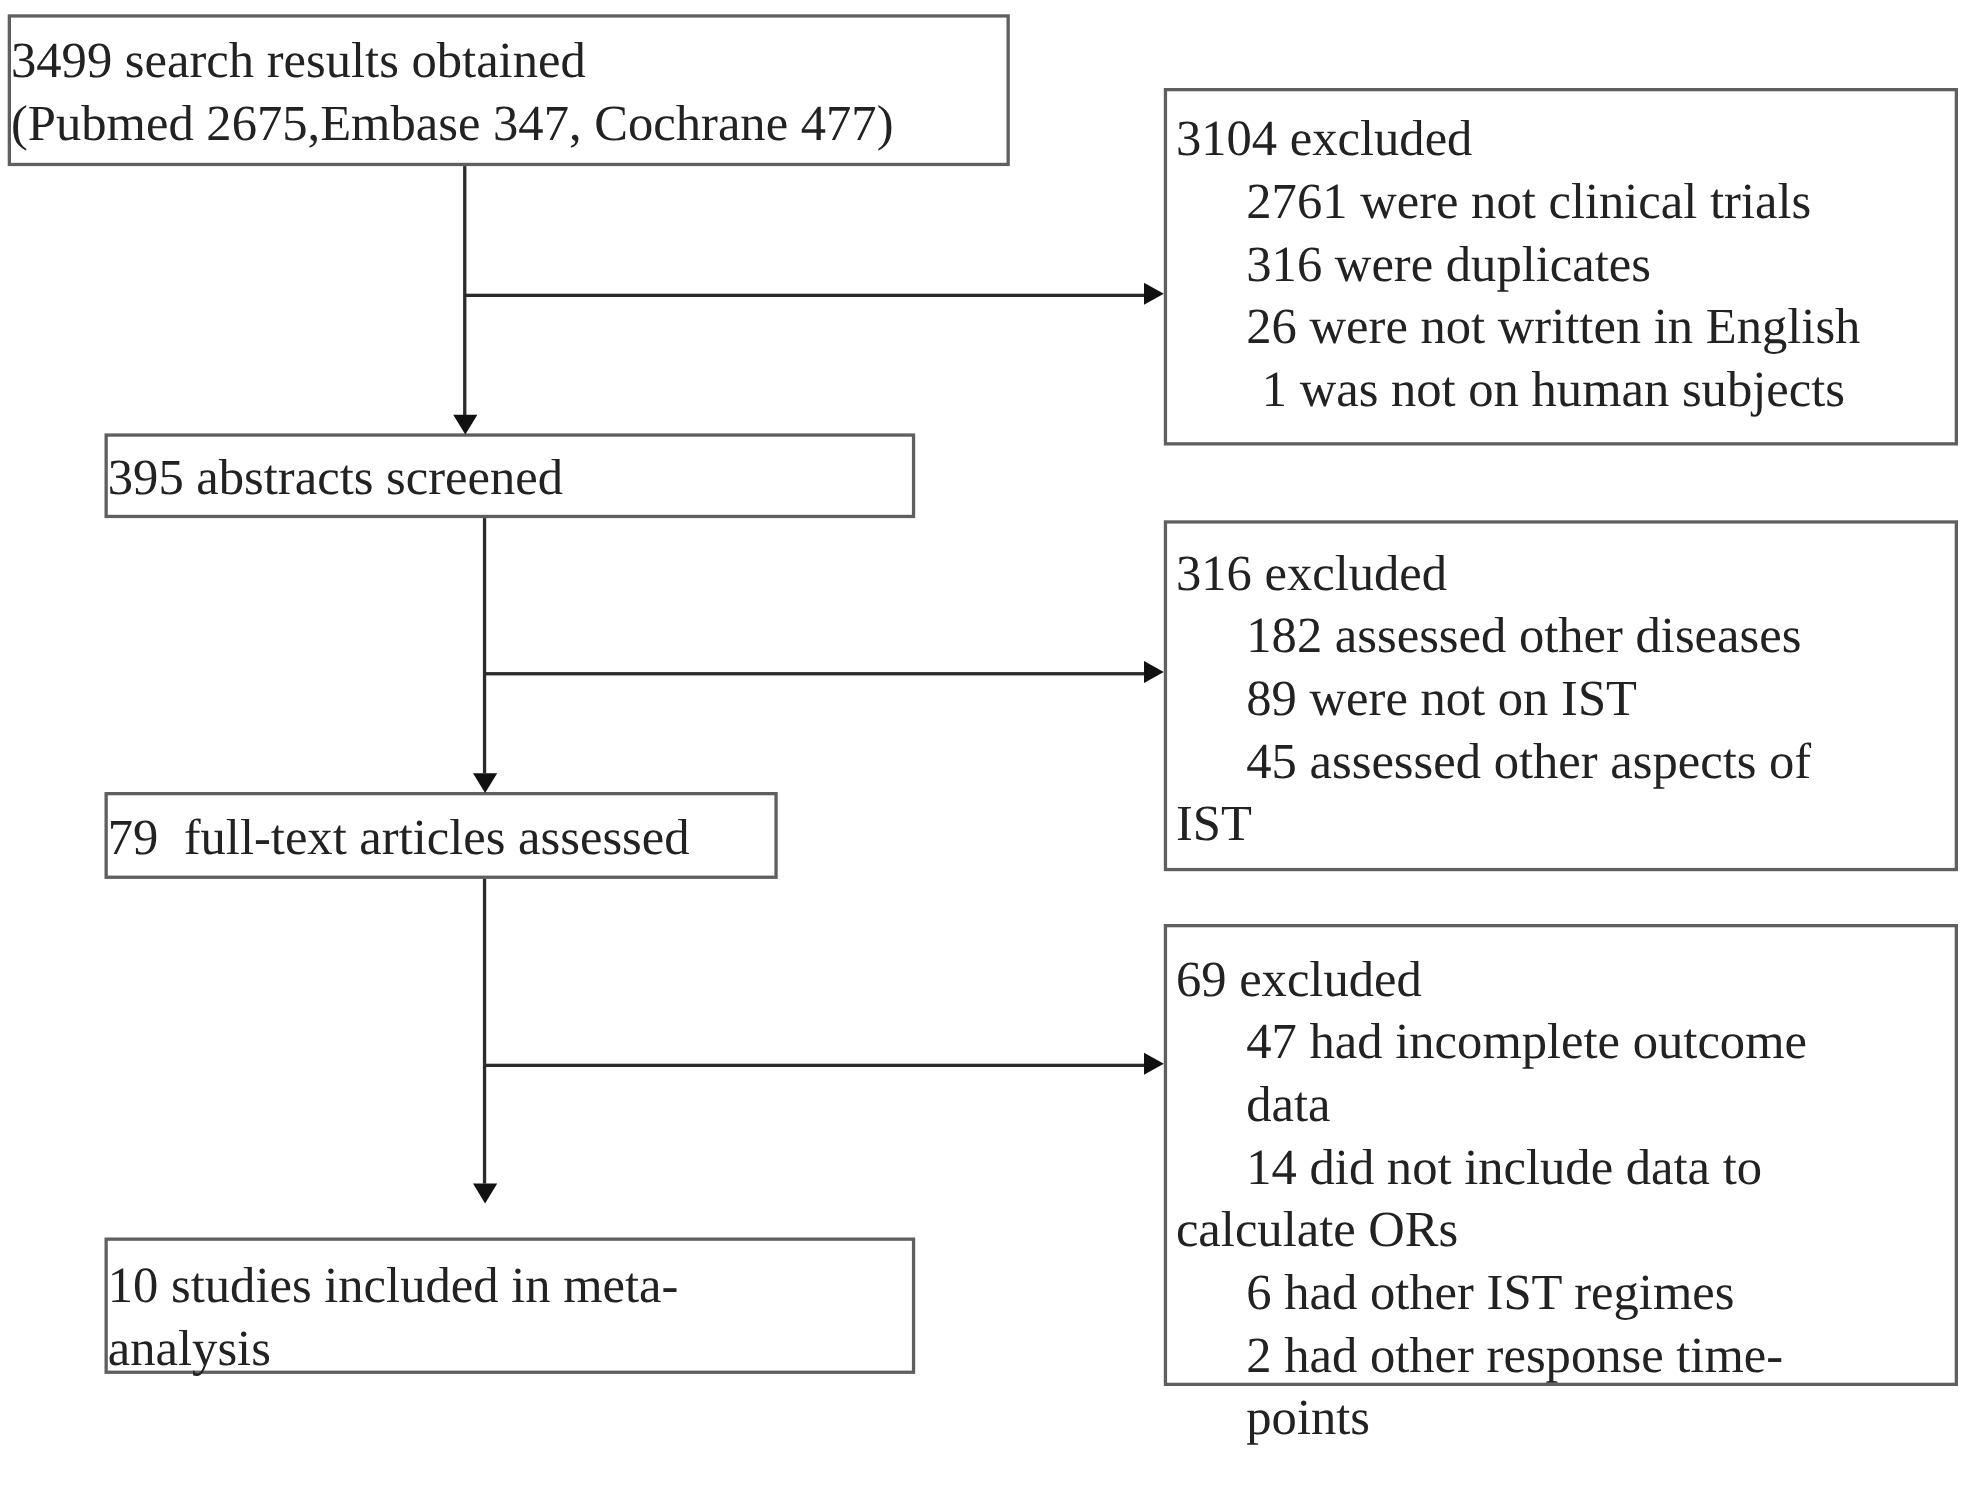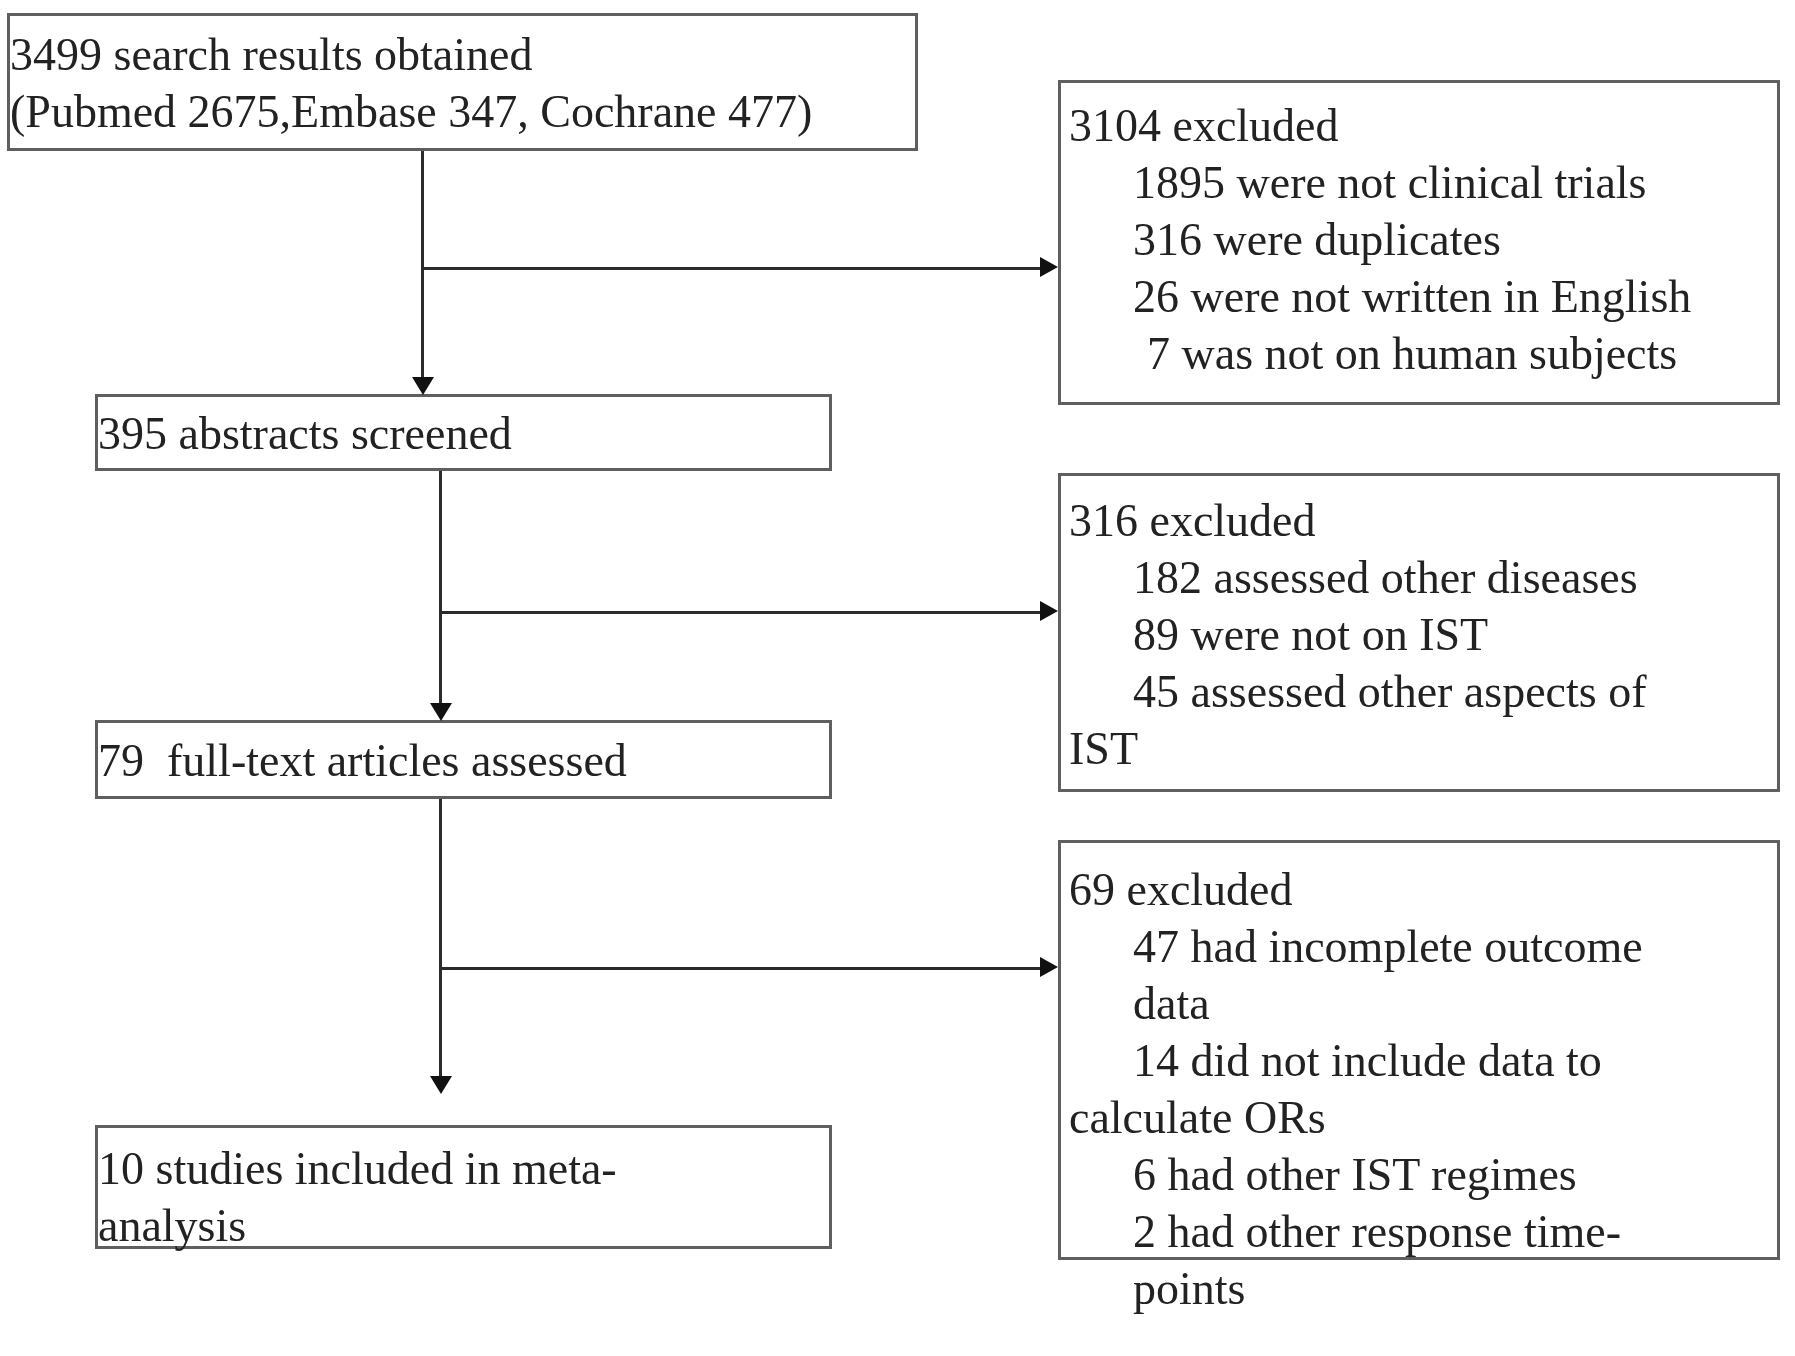--- a/index.html
+++ b/index.html
@@ -31,21 +31,21 @@
   }
   
   .box .ind  { padding-left: 72px; }
   .box .ind2 { padding-left: 86px; }
   
   .leftcol .line { padding-left: 0; }
   #box-search    { left: 7px;    top: 13px;   width: 911px; height: 138px; padding-top: 10px; }
   #box-excl1     { left: 1058px; top: 80px;   width: 722px; height: 325px; padding-top: 14px; }
   #box-screened  { left: 95px;   top: 394px;  width: 737px; height: 77px;  padding-top: 8px;  }
   #box-excl2     { left: 1058px; top: 473px;  width: 722px; height: 319px; padding-top: 16px; }
-  #box-fulltext  { left: 95px;   top: 720px;  width: 737px; height: 79px;  padding-top: 9px;  }
+  #box-fulltext  { left: 95px;   top: 720px;  width: 612px; height: 79px;  padding-top: 9px;  }
   #box-excl3     { left: 1058px; top: 840px;  width: 722px; height: 420px; padding-top: 18px; }
   #box-included  { left: 95px;   top: 1125px; width: 737px; height: 124px; padding-top: 12px; }
 
   .vline, .hline {
     position: absolute;
     background: #2b2b2b;
   }
   .vline { width: 3px; }
   .hline { height: 3px; }
   .arrow-down {
@@ -80,24 +80,24 @@
 
 <div id="canvas">
 
   <div class="box leftcol" id="box-search">
     <div class="line">3499 search results obtained</div>
     <div class="line">(Pubmed 2675,Embase 347, Cochrane 477)</div>
   </div>
 
   <div class="box" id="box-excl1">
     <div class="line">3104 excluded</div>
-    <div class="line ind">1895 were not clinical trials</div>
+    <div class="line ind">2761 were not clinical trials</div>
     <div class="line ind">316 were duplicates</div>
     <div class="line ind">26 were not written in English</div>
-    <div class="line ind2">7 was not on human subjects</div>
+    <div class="line ind2">1 was not on human subjects</div>
   </div>
 
   <div class="box leftcol" id="box-screened">
     <div class="line">395 abstracts screened</div>
   </div>
 
   <div class="box" id="box-excl2">
     <div class="line">316 excluded</div>
     <div class="line ind">182 assessed other diseases</div>
     <div class="line ind">89 were not on IST</div>

